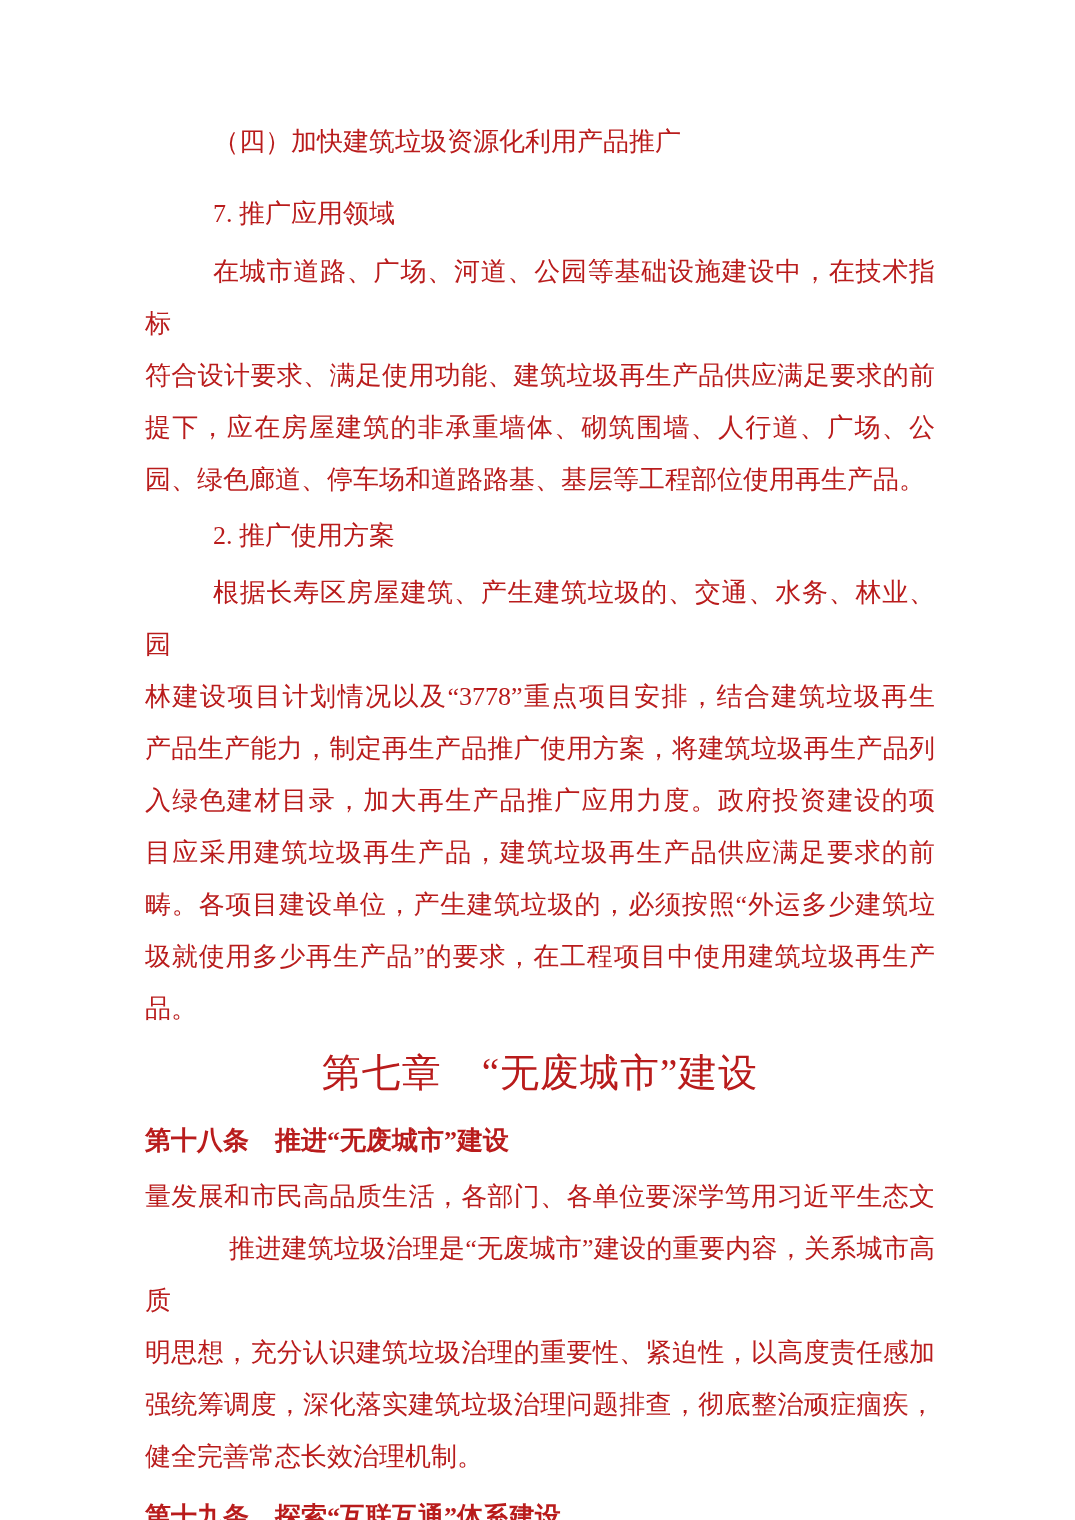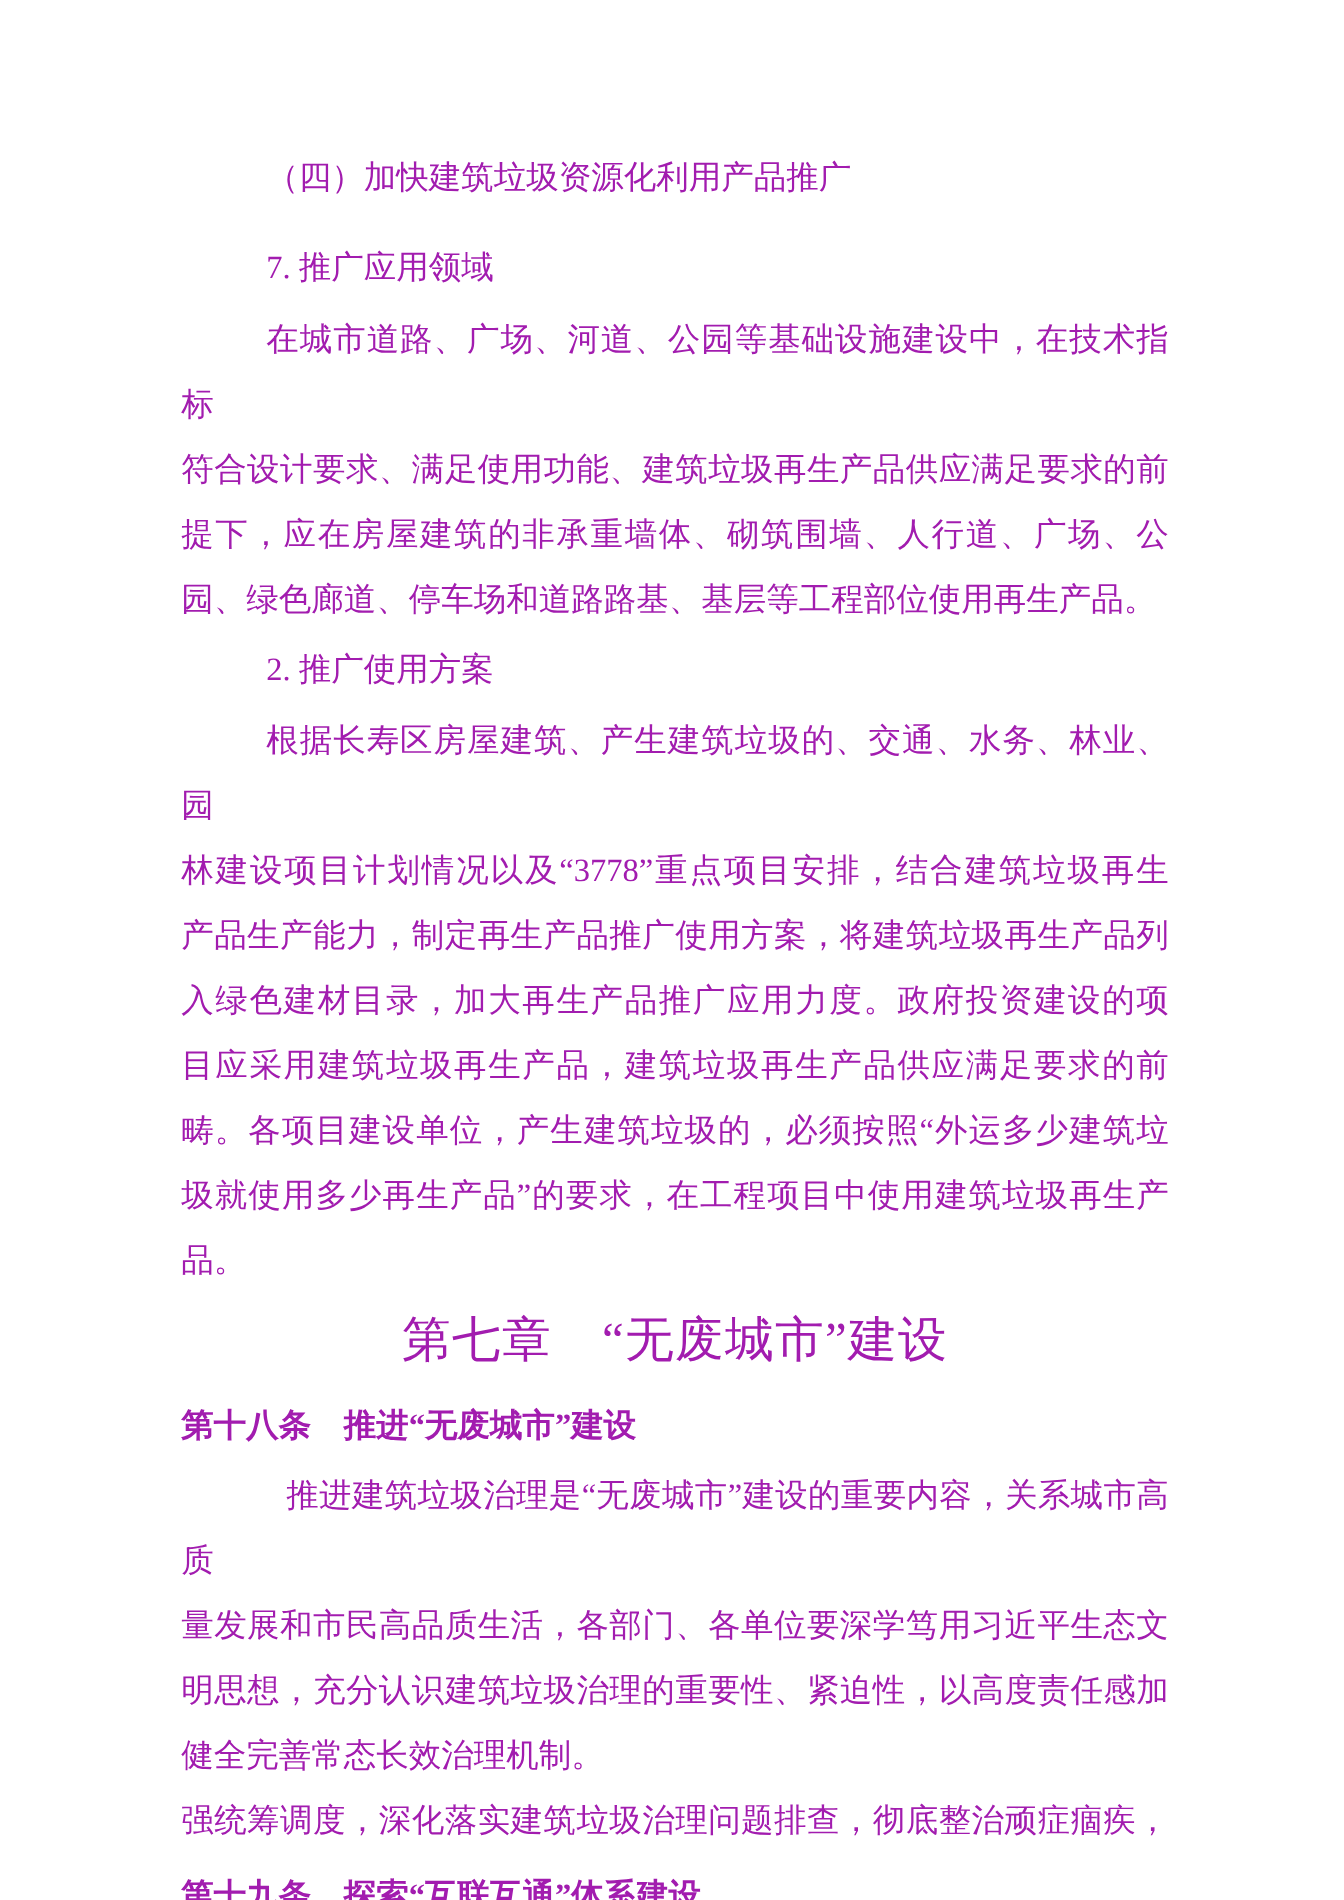--- a/index.html
+++ b/index.html
@@ -9,21 +9,21 @@
   }
   .page {
     position: relative;
     width: 1075px;
     height: 1520px;
     margin: 0 auto;
     background: #ffffff;
     box-sizing: border-box;
     padding: 116px 140px 0 145px;
     overflow: hidden;
-    color: #a21caf;
+    color: #b91c1c;
     font-family: "Liberation Serif", "DejaVu Serif", serif;
     font-size: 26px;
     line-height: 52px;
   }
   .sub {
     text-align: left;
     white-space: nowrap;
   }
   .indent    { text-indent: 68px; }
   .indent-lg { text-indent: 84px; }
@@ -85,22 +85,22 @@
     <div class="pline">畴。各项目建设单位，产生建筑垃圾的，必须按照“外运多少建筑垃</div>
     <div class="pline">圾就使用多少再生产品”的要求，在工程项目中使用建筑垃圾再生产</div>
     <div class="pline last">品。</div>
   </div>
 
   <div class="chapter mt10">第七章　“无废城市”建设</div>
 
   <div class="article mt14">第十八条　推进“无废城市”建设</div>
 
   <div class="para mt4">
+    <div class="pline">量发展和市民高品质生活，各部门、各单位要深学笃用习近平生态文</div>
     <div class="pline indent-lg">推进建筑垃圾治理是“无废城市”建设的重要内容，关系城市高质</div>
-    <div class="pline">量发展和市民高品质生活，各部门、各单位要深学笃用习近平生态文</div>
     <div class="pline">明思想，充分认识建筑垃圾治理的重要性、紧迫性，以高度责任感加</div>
+    <div class="pline">强统筹调度，深化落实建筑垃圾治理问题排查，彻底整治顽症痼疾，</div>
     <div class="pline last">健全完善常态长效治理机制。</div>
-    <div class="pline">强统筹调度，深化落实建筑垃圾治理问题排查，彻底整治顽症痼疾，</div>
   </div>
 
   <div class="article mt8">第十九条　探索“互联互通”体系建设</div>
 
 </div>
 
 </body></html>

